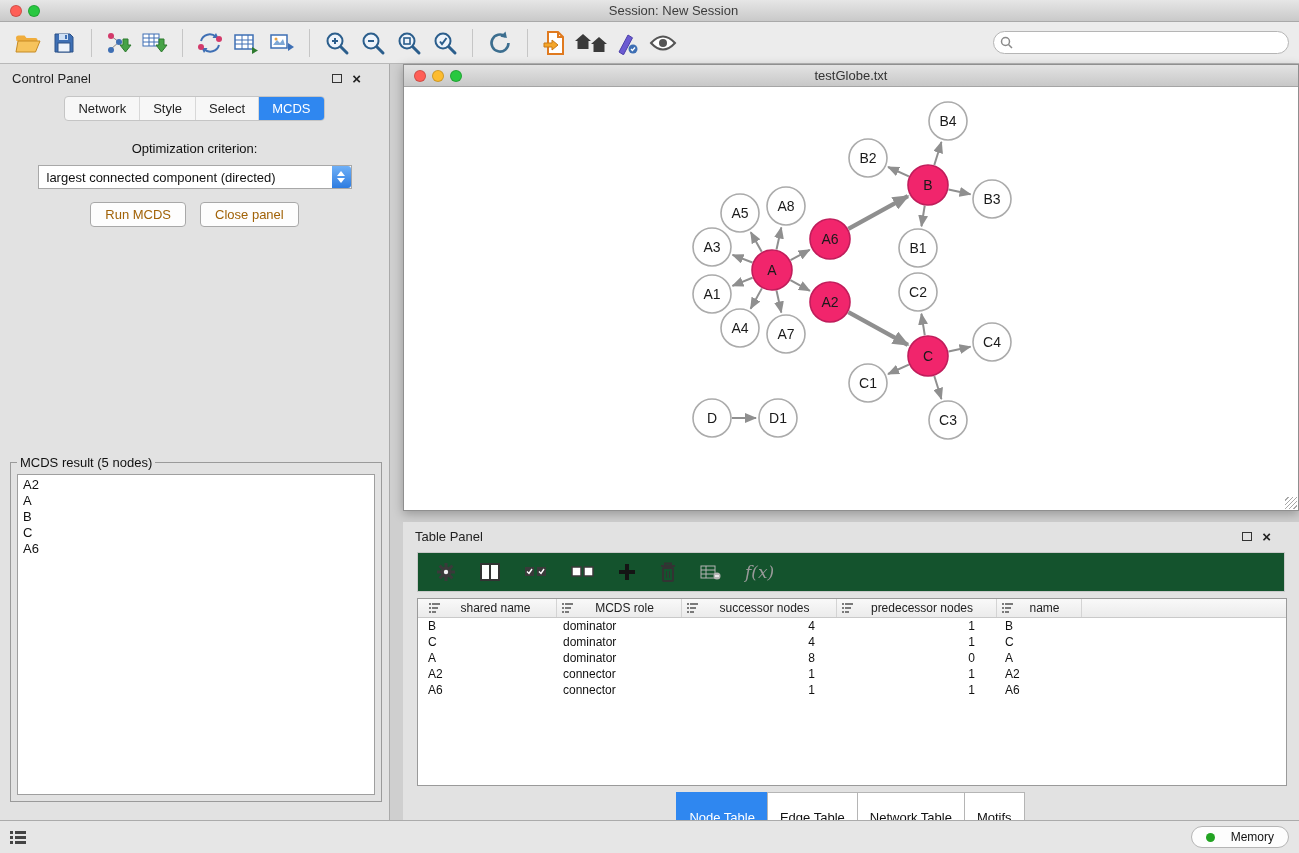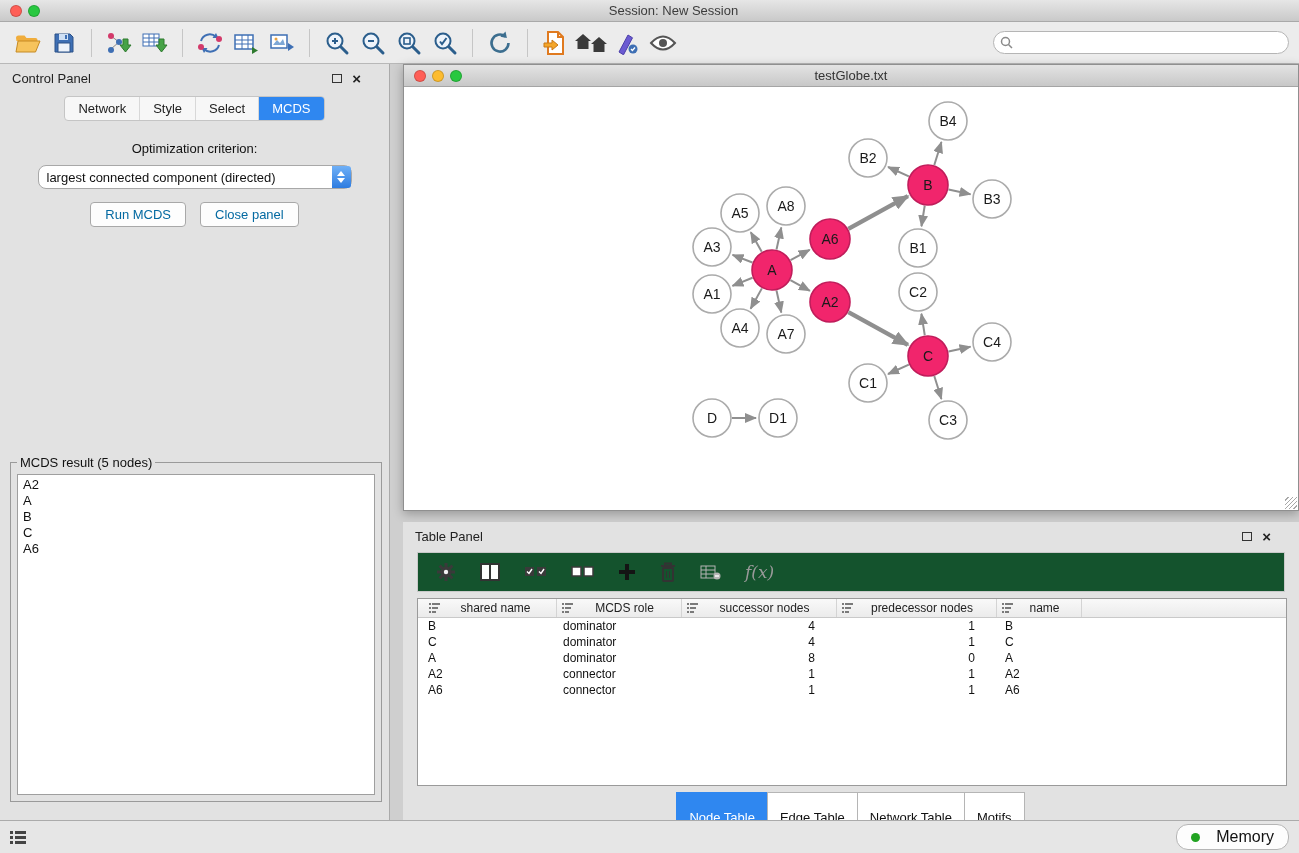--- a/index.html
+++ b/index.html
@@ -33,28 +33,28 @@
   .panel-head .spacer { flex:1; }
   .float-ic { width:10px; height:9px; border:1.5px solid #333; margin-right:10px; cursor:pointer; }
   .close-ic { font-size:15px; font-weight:bold; color:#222; line-height:10px; cursor:pointer; }
   .cp-tabs { display:flex; justify-content:center; margin:6px auto 0 auto; width:fit-content;
     background:#f7f7f7; border:1px solid #c5c5c5; border-radius:4px; overflow:hidden; }
   .cp-tab { padding:4px 13px; font-size:13px; color:#222; border-right:1px solid #d8d8d8; cursor:pointer; }
   .cp-tab:last-child { border-right:none; }
   .cp-tab.active { background:#2f87f0; color:#ffffff; }
   .opt-label { text-align:center; font-size:13px; color:#111; margin-top:20px; }
   .dropdown { width:314px; height:24px; margin:9px auto 0 auto; background:#fff; border:1px solid #a8a8a8;
-    border-radius:8px; display:flex; align-items:center; position:relative; cursor:pointer; }
+    border-radius:0; display:flex; align-items:center; position:relative; cursor:pointer; }
   .dropdown .ddtext { font-size:13px; color:#111; padding-left:8px; flex:1; white-space:nowrap; }
   .dd-stepper { width:19px; height:22px; border-radius:0 3px 3px 0; background:linear-gradient(#6fb0f7,#2e7ce0);
     display:flex; flex-direction:column; align-items:center; justify-content:center; gap:2px; }
   .dd-stepper i { width:0; height:0; border-left:4px solid transparent; border-right:4px solid transparent; display:block; }
   .dd-up { border-bottom:5px solid #fff; } .dd-down { border-top:5px solid #fff; }
   .btn-row { display:flex; justify-content:center; gap:14px; margin-top:13px; }
-  .pbtn { font-size:13px; color:#0369a1; background:#fdfdfd; border:1px solid #a8a8a8; border-radius:4px;
+  .pbtn { font-size:13px; color:#a16207; background:#fdfdfd; border:1px solid #a8a8a8; border-radius:4px;
     padding:4px 14px; cursor:pointer; font-family:"Liberation Sans",sans-serif; }
   fieldset.result-fs { position:absolute; left:10px; top:391px; width:372px; height:347px;
     border:1px solid #9a9a9a; padding:4px 6px 6px 6px; }
   fieldset.result-fs legend { font-size:13px; color:#111; padding:0 3px; }
   .result-box { width:100%; height:100%; background:#fff; border:1px solid #9f9f9f; overflow:auto; padding:2px 5px; }
   .result-box div { font-size:13px; color:#111; line-height:16px; }
 
   
   .net-window { position:absolute; left:403px; top:64px; width:896px; height:447px;
     border:1px solid #8f8f8f; background:#fff; box-shadow:0 3px 10px rgba(0,0,0,.28); }
@@ -87,21 +87,21 @@
   .tcell.cf { flex:1; }
   .tp-tabs { position:absolute; left:0; top:270px; width:100%; display:flex; justify-content:center; }
   .tp-tab { font-size:13px; color:#111; background:#fff; border:1px solid #b5b5b5; padding:17px 12px;
     margin-left:-1px; cursor:pointer; }
   .tp-tab.active { background:#2f87f0; border-color:#2f87f0; color:#fff; }
 
   
   .statusbar { position:absolute; left:0; top:820px; width:1299px; height:33px; background:#e6e6e6;
     border-top:1px solid #ababab; display:flex; align-items:center; padding:0 10px; }
   .mem-btn { margin-left:auto; display:flex; align-items:center; gap:16px; background:#fdfdfd;
-    border:1px solid #b5b5b5; border-radius:12px; padding:3px 14px; font-size:16px; color:#111; cursor:pointer; }
+    border:1px solid #b5b5b5; border-radius:12px; padding:3px 14px; font-size:12px; color:#111; cursor:pointer; }
   .mem-dot { width:9px; height:9px; border-radius:50%; background:#22a322; }
   .list-btn { background:none; border:none; cursor:pointer; display:flex; align-items:center; }
 </style>
 </head>
 <body>
 
 <div class="app">
 
   <div class="titlebar">
     <div class="lights">

